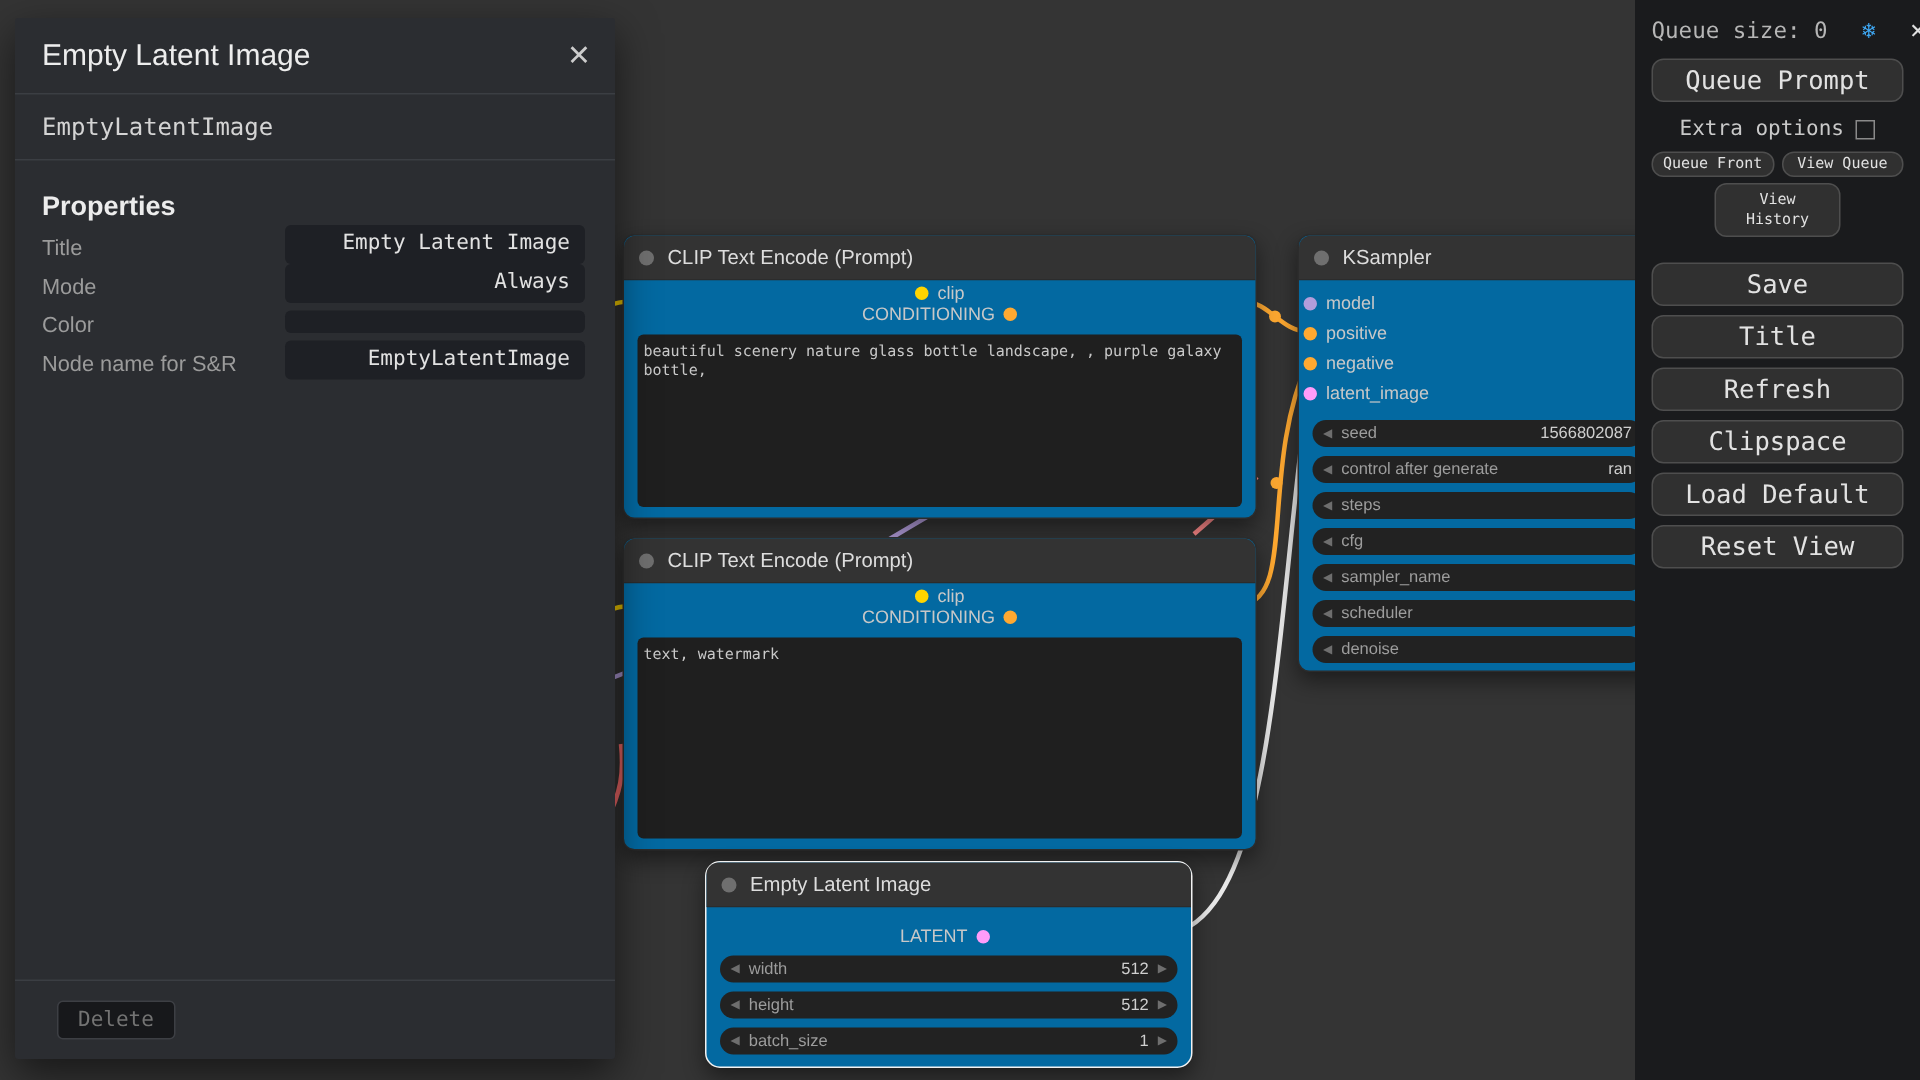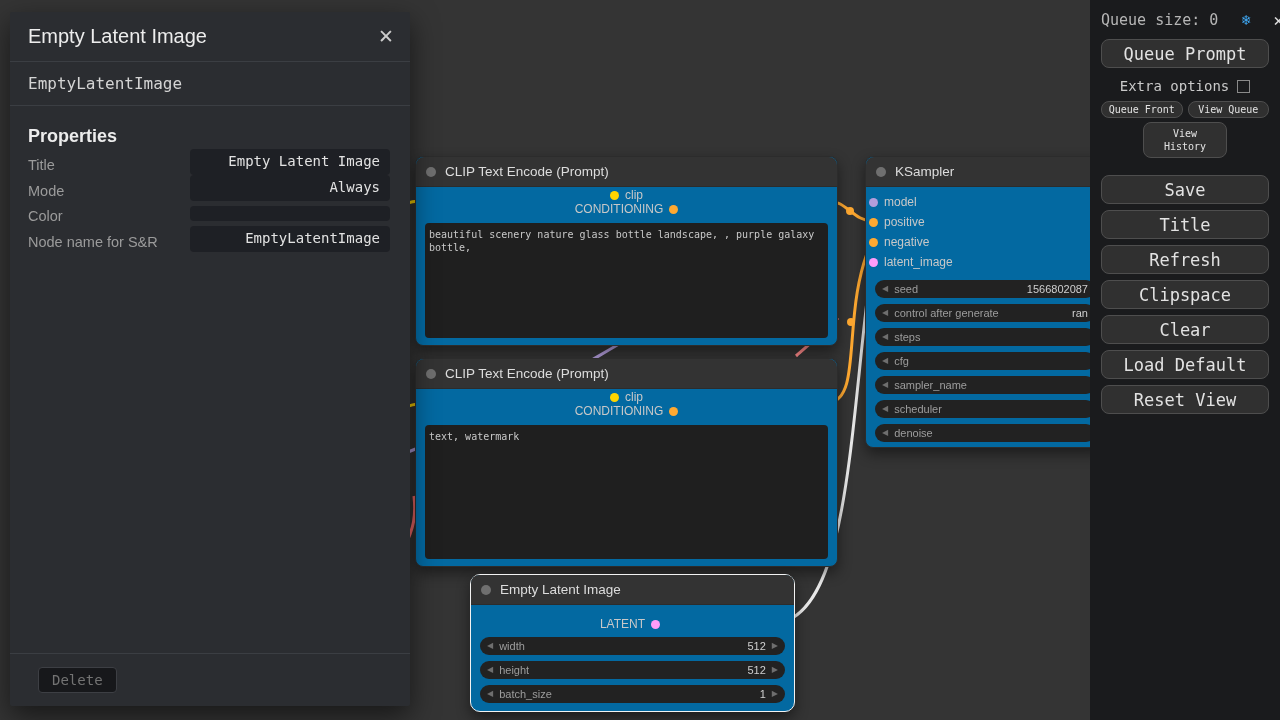--- a/index.html
+++ b/index.html
@@ -292,17 +292,16 @@
       <div class="btn btn-small">Queue Front</div>
       <div class="btn btn-small">View Queue</div>
     </div>
     <div class="btn btn-history">
       <span>View History</span>
     </div>
     <div class="btn btn-action first">Save</div>
     <div class="btn btn-action">Title</div>
     <div class="btn btn-action">Refresh</div>
     <div class="btn btn-action">Clipspace</div>
-    <div class="btn btn-action">Clear</div>
     <div class="btn btn-action">Load Default</div>
     <div class="btn btn-action">Reset View</div>
   </div>
 </div>
 
 </body></html>

